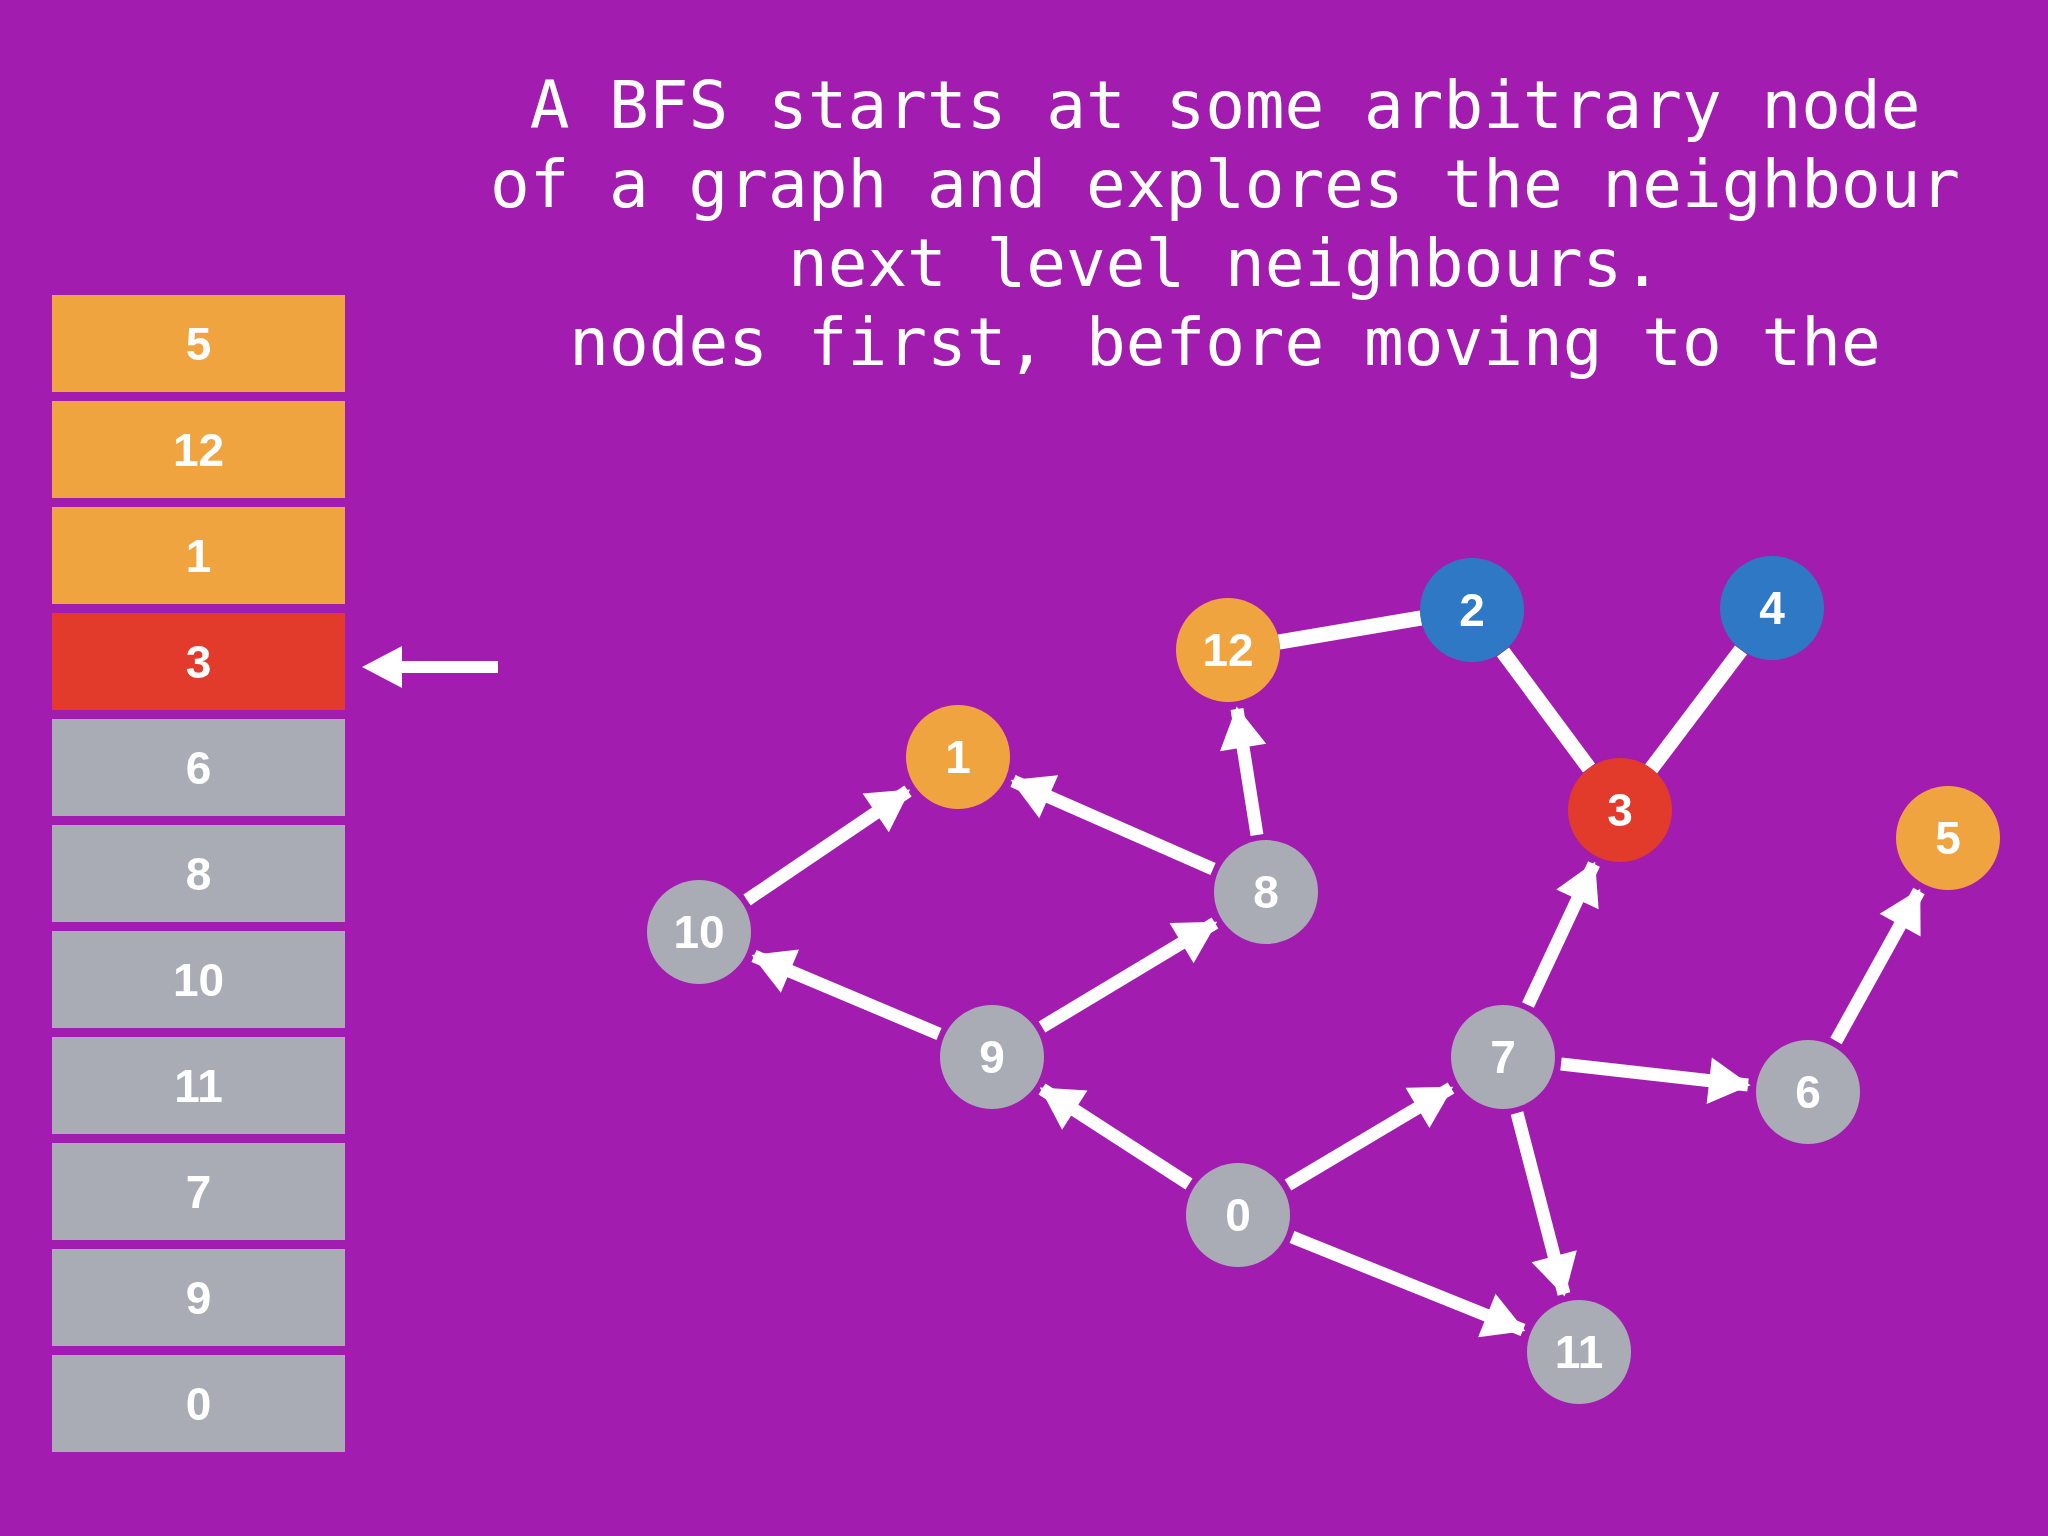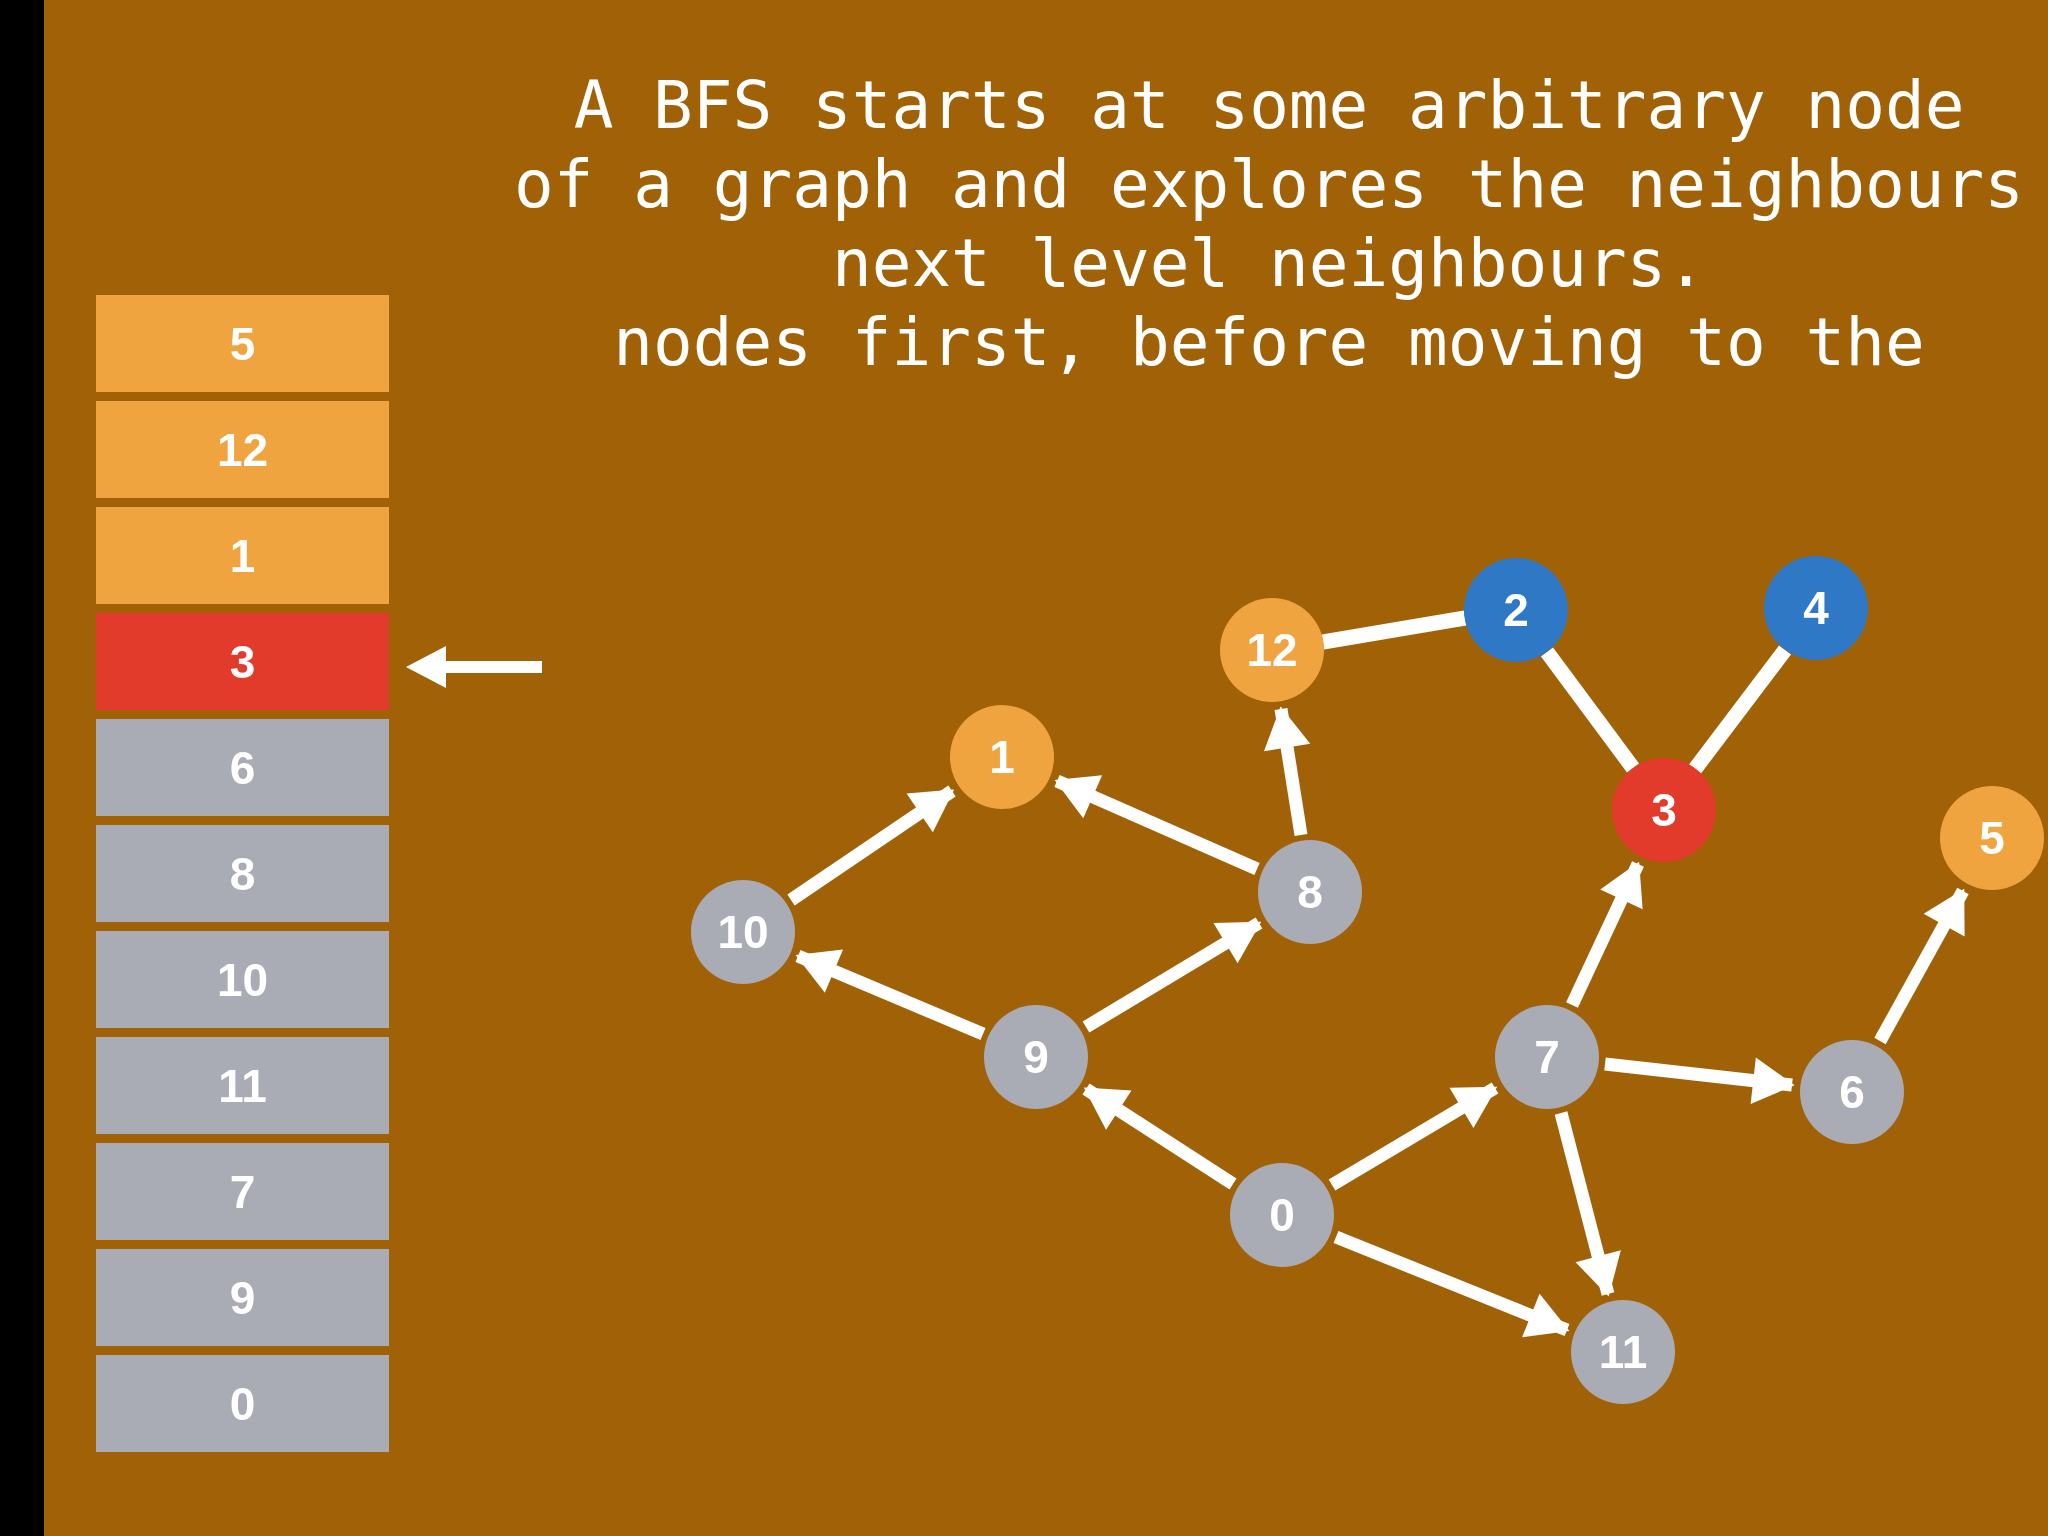--- a/index.html
+++ b/index.html
@@ -10,22 +10,21 @@
   body {
     width: 2048px;
     height: 1536px;
     position: relative;
     overflow: hidden;
     font-family: "Liberation Sans", sans-serif;
   }
   .slide {
     position: absolute;
     inset: 0;
-    background: #a16207;
-    margin-left: 44px;
+    background: #a21caf;
   }
 
   
   .caption {
     position: absolute;
     left: 410px;
     top: 66px;
     width: 1630px;
     text-align: center;
     color: #ffffff;
@@ -85,21 +84,21 @@
   }
   .pointer-arrow { fill: #ffffff; }
 </style>
 </head>
 <body>
 
 <div class="slide">
 
   <div class="caption">
     <span class="line">A BFS starts at some arbitrary node</span>
-    <span class="line">of a graph and explores the neighbours</span>
+    <span class="line">of a graph and explores the neighbour</span>
     <span class="line">next level neighbours.</span>
     <span class="line">nodes first, before moving to the</span>
   </div>
 
   <div class="queue">
     <div class="queue-row" data-state="orange">
         <span>5</span>
       </div>
     <div class="queue-row" data-state="orange">
         <span>12</span>

